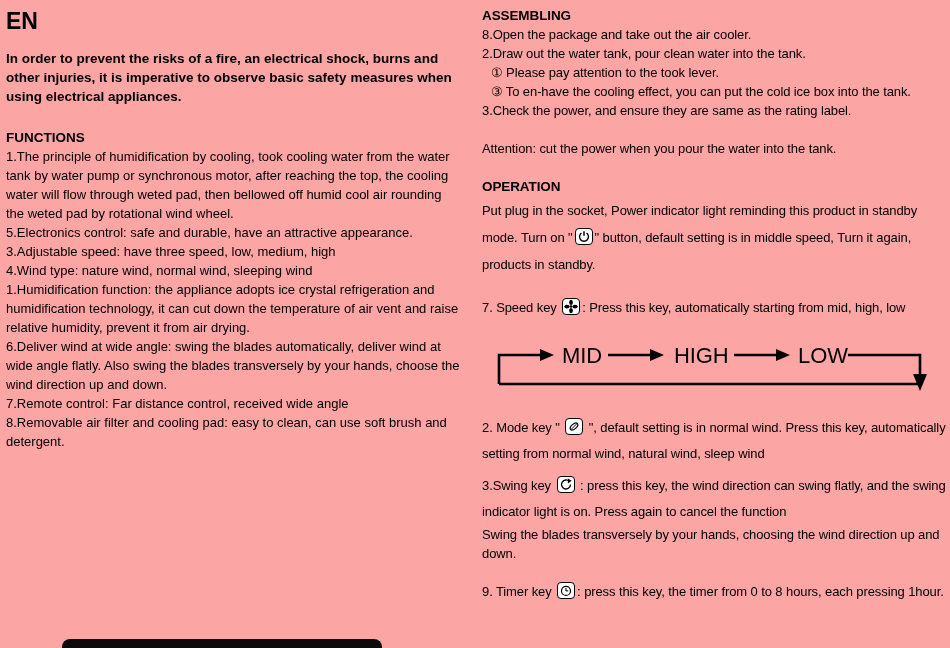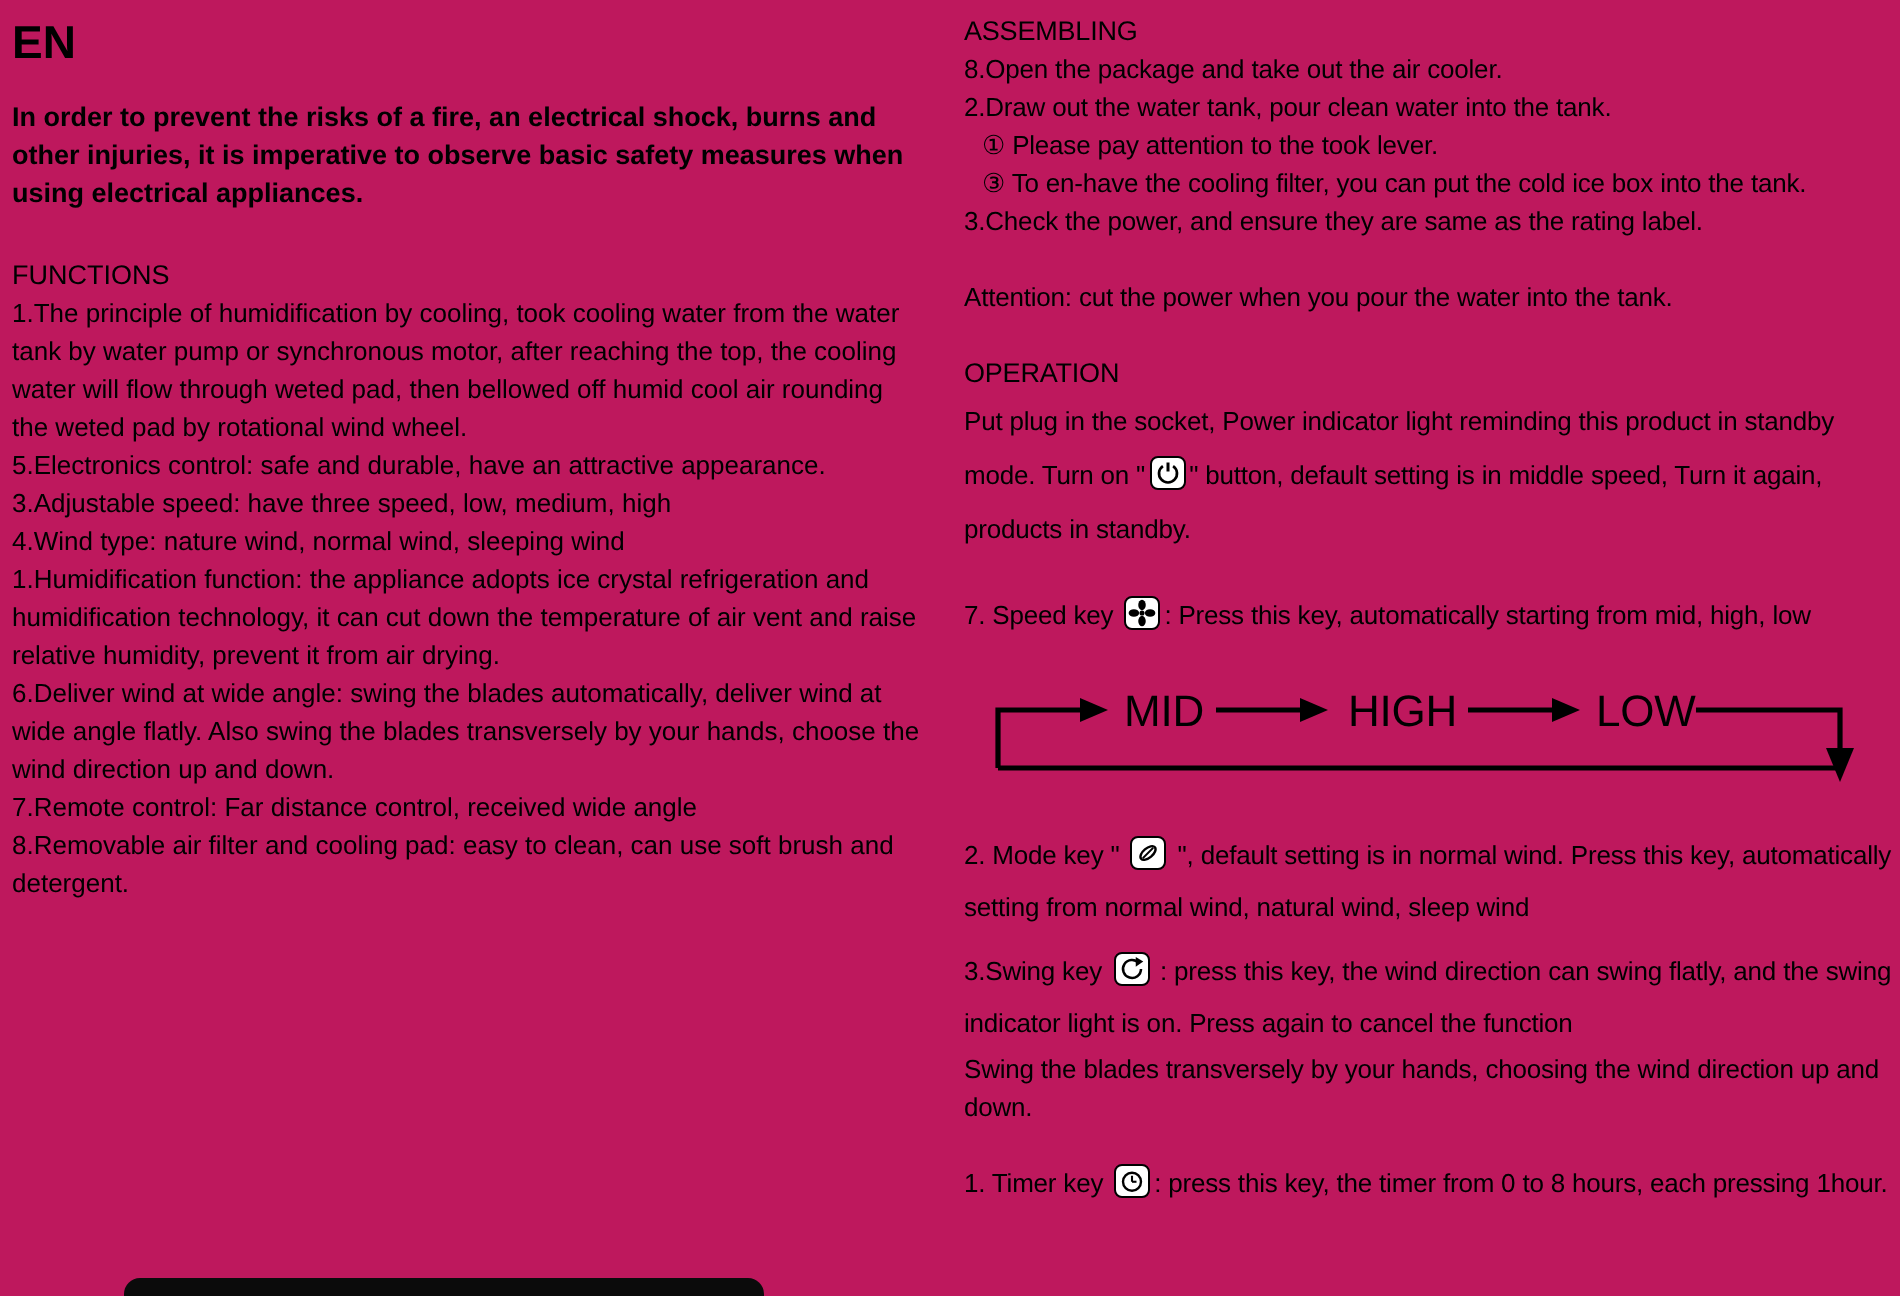--- a/index.html
+++ b/index.html
@@ -1,26 +1,26 @@
 <!DOCTYPE html>
 <html><head>
 <meta charset="utf-8">
 <style>
   html,body{margin:0;padding:0;background:#fff;}
   .page{
-    position:relative;width:950px;height:648px;background:#be185d;overflow:hidden;
+    position:relative;width:950px;height:648px;background:#fca5a5;overflow:hidden;
     font-family:"Liberation Sans", sans-serif;color:#000;font-size:13px;
   }
   .col{position:absolute;top:6px;}
   .col-left{left:6px;width:456px;}
   .col-right{left:482px;width:468px;letter-spacing:-0.1px;}
   h1,h2,p{margin:0;padding:0;}
   h1.lang{font-size:23px;font-weight:bold;margin:2px 0 14px 0;}
   .safety{font-weight:bold;font-size:13.5px;line-height:19px;margin:0 0 22px 0;}
-  h2.sect{font-size:13.5px;font-weight:normal;line-height:19px;}
+  h2.sect{font-size:13.5px;font-weight:bold;line-height:19px;}
   .body-p{line-height:19px;}
   .notes{padding-left:9px;}
   .gap-1line{margin-top:19px;}
   .intro-p{line-height:27px;margin-top:1px;}
   .iconline{line-height:26px;}
   .speed-line{margin-top:18px;line-height:24px;}
   .diagram-wrap{margin:14px 0 0 10px;}
   .mode-line{margin-top:14px;}
   .swing-line{margin-top:6px;}
   .swing-extra{line-height:19px;}
@@ -58,21 +58,21 @@
     <p class="body-p">7.Remote control: Far distance control, received wide angle</p>
     <p class="body-p">8.Removable air filter and cooling pad: easy to clean, can use soft brush and detergent.</p>
   </div>
 
   <div class="col col-right">
     <h2 class="sect">ASSEMBLING</h2>
     <p class="body-p">8.Open the package and take out the air cooler.</p>
     <p class="body-p">2.Draw out the water tank, pour clean water into the tank.</p>
     <div class="notes">
       <p class="body-p">① Please pay attention to the took lever.</p>
-      <p class="body-p">③ To en-have the cooling filter, you can put the cold ice box into the tank.</p>
+      <p class="body-p">③ To en-have the cooling effect, you can put the cold ice box into the tank.</p>
     </div>
     <p class="body-p">3.Check the power, and ensure they are same as the rating label.</p>
 
     <p class="body-p gap-1line">Attention: cut the power when you pour the water into the tank.</p>
 
     <h2 class="sect gap-1line">OPERATION</h2>
 
     <p class="intro-p"><span>Put plug in the socket, Power indicator light reminding this product in standby mode. Turn on "</span><span class="key"><svg viewBox="0 0 20 20">
             <line x1="10" y1="3" x2="10" y2="9" stroke="#000" stroke-width="2"></line>
             <path d="M6.6 5.4 A6 6 0 1 0 13.4 5.4" fill="none" stroke="#000" stroke-width="1.8"></path>
@@ -113,21 +113,21 @@
             <ellipse cx="10" cy="10" rx="6" ry="3.2" transform="rotate(-40 10 10)" fill="none" stroke="#000" stroke-width="1.6"></ellipse>
             <line x1="6.5" y1="13.5" x2="13.5" y2="6.5" stroke="#000" stroke-width="1.2"></line>
           </svg></span><span> ", default setting is in normal wind. Press this key, automatically setting from normal wind, natural wind, sleep wind</span></p>
 
     <p class="swing-line iconline"><span>3.Swing key </span><span class="key"><svg viewBox="0 0 20 20">
             <path d="M14.5 6 A6 6 0 1 0 16 10" fill="none" stroke="#000" stroke-width="1.7"></path>
             <polygon points="12.5,2 17.5,5 12.5,8.5" fill="#000"></polygon>
           </svg></span><span> : press this key, the wind direction can swing flatly, and the swing indicator light is on. Press again to cancel the function</span></p>
     <p class="swing-extra">Swing the blades transversely by your hands, choosing the wind direction up and down.</p>
 
-    <p class="timer-line iconline"><span>1.  Timer key </span><span class="key"><svg viewBox="0 0 20 20">
+    <p class="timer-line iconline"><span>9.  Timer key </span><span class="key"><svg viewBox="0 0 20 20">
             <circle cx="10" cy="10.5" r="6" fill="none" stroke="#000" stroke-width="1.6"></circle>
             <line x1="10" y1="10.5" x2="10" y2="6.5" stroke="#000" stroke-width="1.4"></line>
             <line x1="10" y1="10.5" x2="13" y2="10.5" stroke="#000" stroke-width="1.4"></line>
           </svg></span><span>: press this key, the timer from 0 to 8 hours, each pressing 1hour.</span></p>
   </div>
 
   <div class="panel-top"></div>
 
 </div>
 

